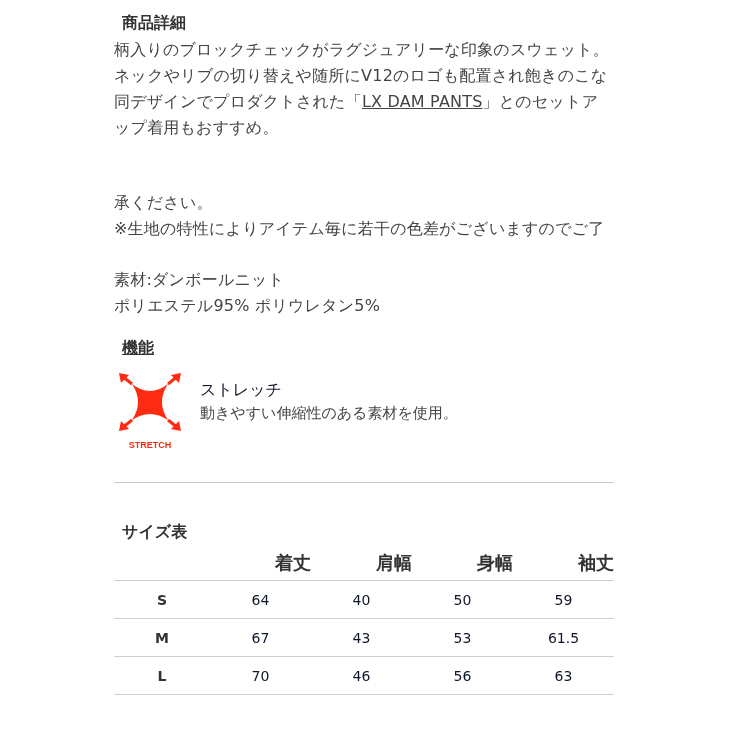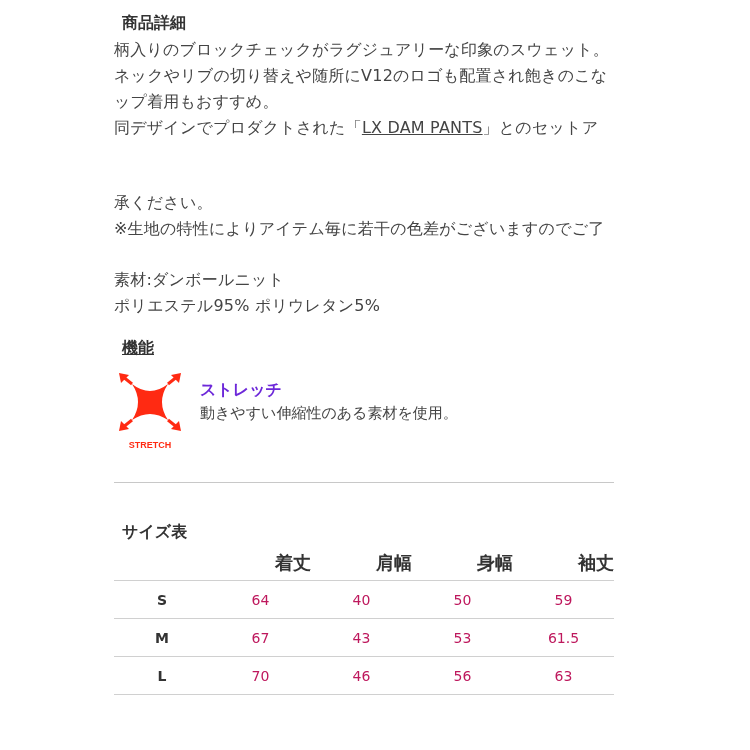--- a/index.html
+++ b/index.html
@@ -5,39 +5,39 @@
   html, body { margin: 0; padding: 0; background: #ffffff; }
   body { width: 750px; height: 750px; position: relative; overflow: hidden;
          font-family: "DejaVu Sans", "Liberation Sans", sans-serif; color: #333333; }
   .wrap { position: absolute; left: 114px; top: 0; width: 500px; }
   .h { font-weight: bold; font-size: 16px; color: #333; margin: 8px; line-height: 22px; }
   .p { font-size: 16px; line-height: 26px; color: #444; margin: 0; letter-spacing: 0.2px; }
   .link { color: #444; text-decoration: underline; }
   .sec-title { position: absolute; left: 114px; }
   .feature { position: absolute; left: 118px; top: 372px; width: 400px; height: 80px; }
   .feature .icon { position: absolute; left: 0; top: 0; width: 64px; height: 80px; }
-  .feature .ftitle { position: absolute; left: 82px; top: 8px; font-size: 16px; font-weight: bold; color: #6d28d9; }
+  .feature .ftitle { position: absolute; left: 82px; top: 8px; font-size: 16px; font-weight: normal; color: #0f172a; }
   .feature .fdesc { position: absolute; left: 82px; top: 32px; font-size: 15px; color: #444; }
   .sep { position: absolute; left: 114px; top: 482px; width: 500px; height: 1px; background: #c8c8c8; }
   table.size { position: absolute; left: 114px; top: 545px; width: 500px; border-collapse: collapse; }
   table.size th { font-size: 18px; font-weight: bold; color: #333; height: 35px; text-align: right; border-bottom: 1px solid #d0d0d0; padding: 0; }
-  table.size td { font-size: 14px; color: #be185d; height: 37px; text-align: center; border-bottom: 1px solid #d0d0d0; padding: 0; }
+  table.size td { font-size: 14px; color: #0f172a; height: 37px; text-align: center; border-bottom: 1px solid #d0d0d0; padding: 0; }
   table.size td.size-label { font-weight: bold; color: #333; }
   table.size col.c0 { width: 96px; }
 </style>
 </head>
 <body>
 
 <div class="wrap">
   <h2 class="h" style="position:absolute; top:4px;">商品詳細</h2>
   <div style="position:absolute; top:37px; width:520px;">
     <p class="p">柄入りのブロックチェックがラグジュアリーな印象のスウェット。</p>
     <p class="p">ネックやリブの切り替えや随所にV12のロゴも配置され飽きのこな</p>
+    <p class="p"><span>同デザインでプロダクトされた「</span><a class="link">LX DAM PANTS</a><span>」とのセットア</span></p>
     <p class="p">ップ着用もおすすめ。</p>
-    <p class="p"><span>同デザインでプロダクトされた「</span><a class="link">LX DAM PANTS</a><span>」とのセットア</span></p>
   </div>
   <div style="position:absolute; top:190px; width:520px;">
     <p class="p">承ください。</p>
     <p class="p">※生地の特性によりアイテム毎に若干の色差がございますのでご了</p>
   </div>
   <div style="position:absolute; top:267px; width:520px;">
     <p class="p">素材:ダンボールニット</p>
     <p class="p">ポリエステル95% ポリウレタン5%</p>
   </div>
 </div>

